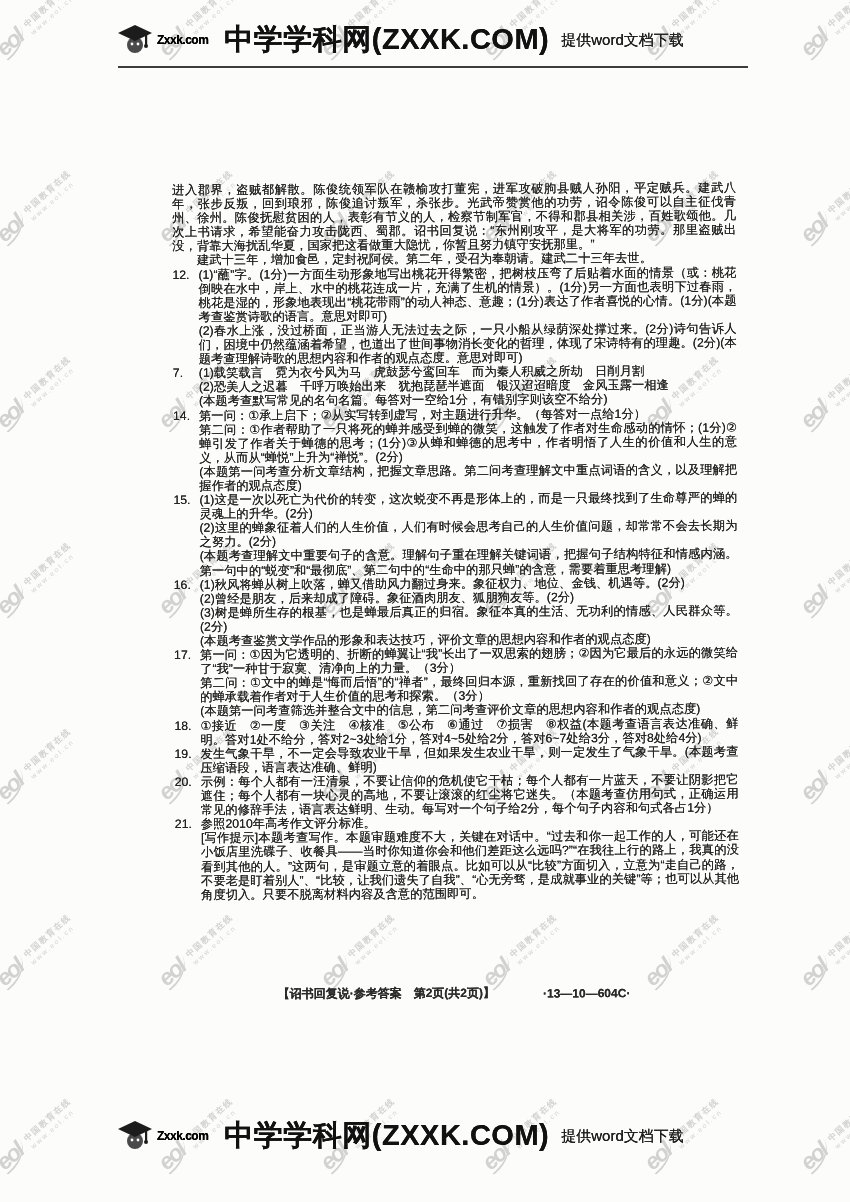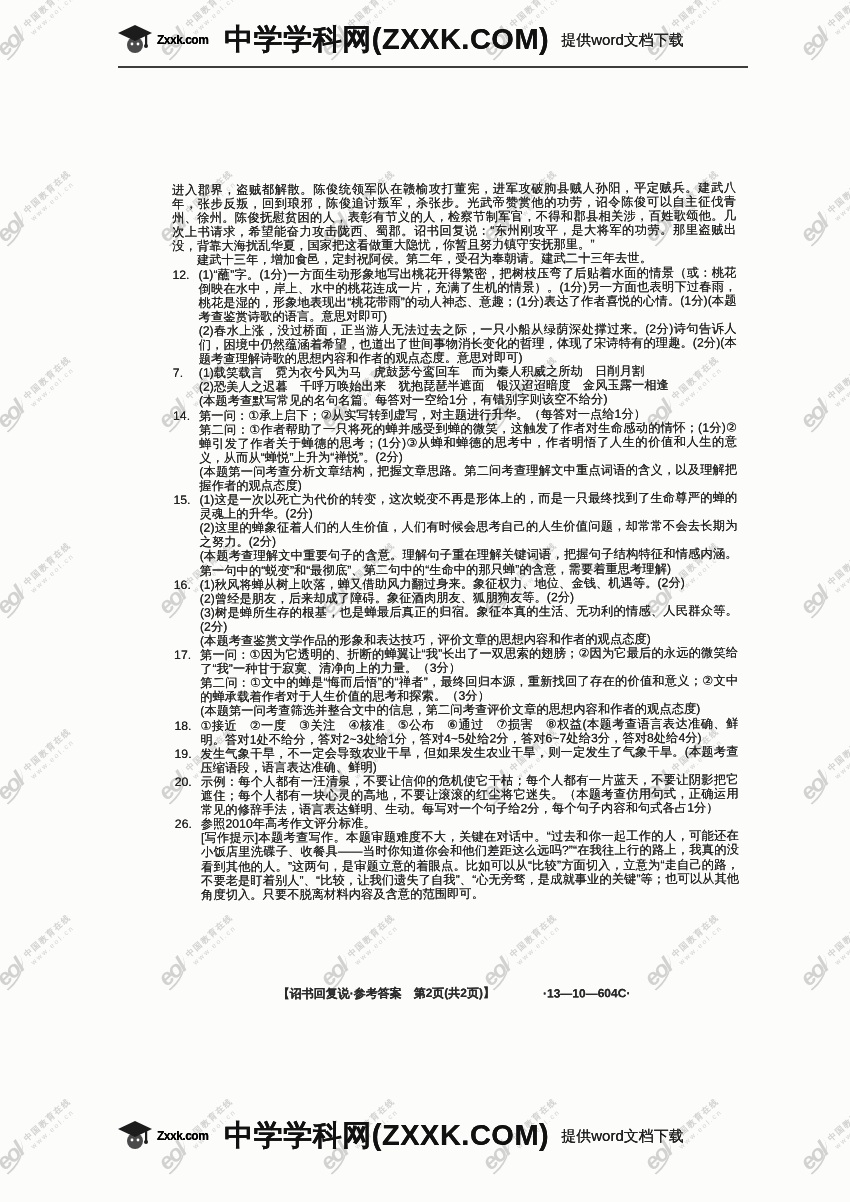--- a/index.html
+++ b/index.html
@@ -420,21 +420,21 @@
         </div>
         <div class="item">
           <span class="item-num">19.</span>
           <p>发生气象干旱，不一定会导致农业干旱，但如果发生农业干旱，则一定发生了气象干旱。(本题考查压缩语段，语言表达准确、鲜明)</p>
         </div>
         <div class="item">
           <span class="item-num">20.</span>
           <p>示例：每个人都有一汪清泉，不要让信仰的危机使它干枯；每个人都有一片蓝天，不要让阴影把它遮住；每个人都有一块心灵的高地，不要让滚滚的红尘将它迷失。（本题考查仿用句式，正确运用常见的修辞手法，语言表达鲜明、生动。每写对一个句子给2分，每个句子内容和句式各占1分）</p>
         </div>
         <div class="item">
-          <span class="item-num">26.</span>
+          <span class="item-num">21.</span>
           <p>参照2010年高考作文评分标准。</p>
           <p>[写作提示]本题考查写作。本题审题难度不大，关键在对话中。“过去和你一起工作的人，可能还在小饭店里洗碟子、收餐具——当时你知道你会和他们差距这么远吗?”“在我往上行的路上，我真的没看到其他的人。”这两句，是审题立意的着眼点。比如可以从“比较”方面切入，立意为“走自己的路，不要老是盯着别人”、“比较，让我们遗失了自我”、“心无旁骛，是成就事业的关键”等；也可以从其他角度切入。只要不脱离材料内容及含意的范围即可。</p>
         </div>
       </div>
   </div>
 
   <div class="doc-footer">
     <span>【诏书回复说·参考答案　第2页(共2页)】</span>
     <span>·13—10—604C·</span>
   </div>

